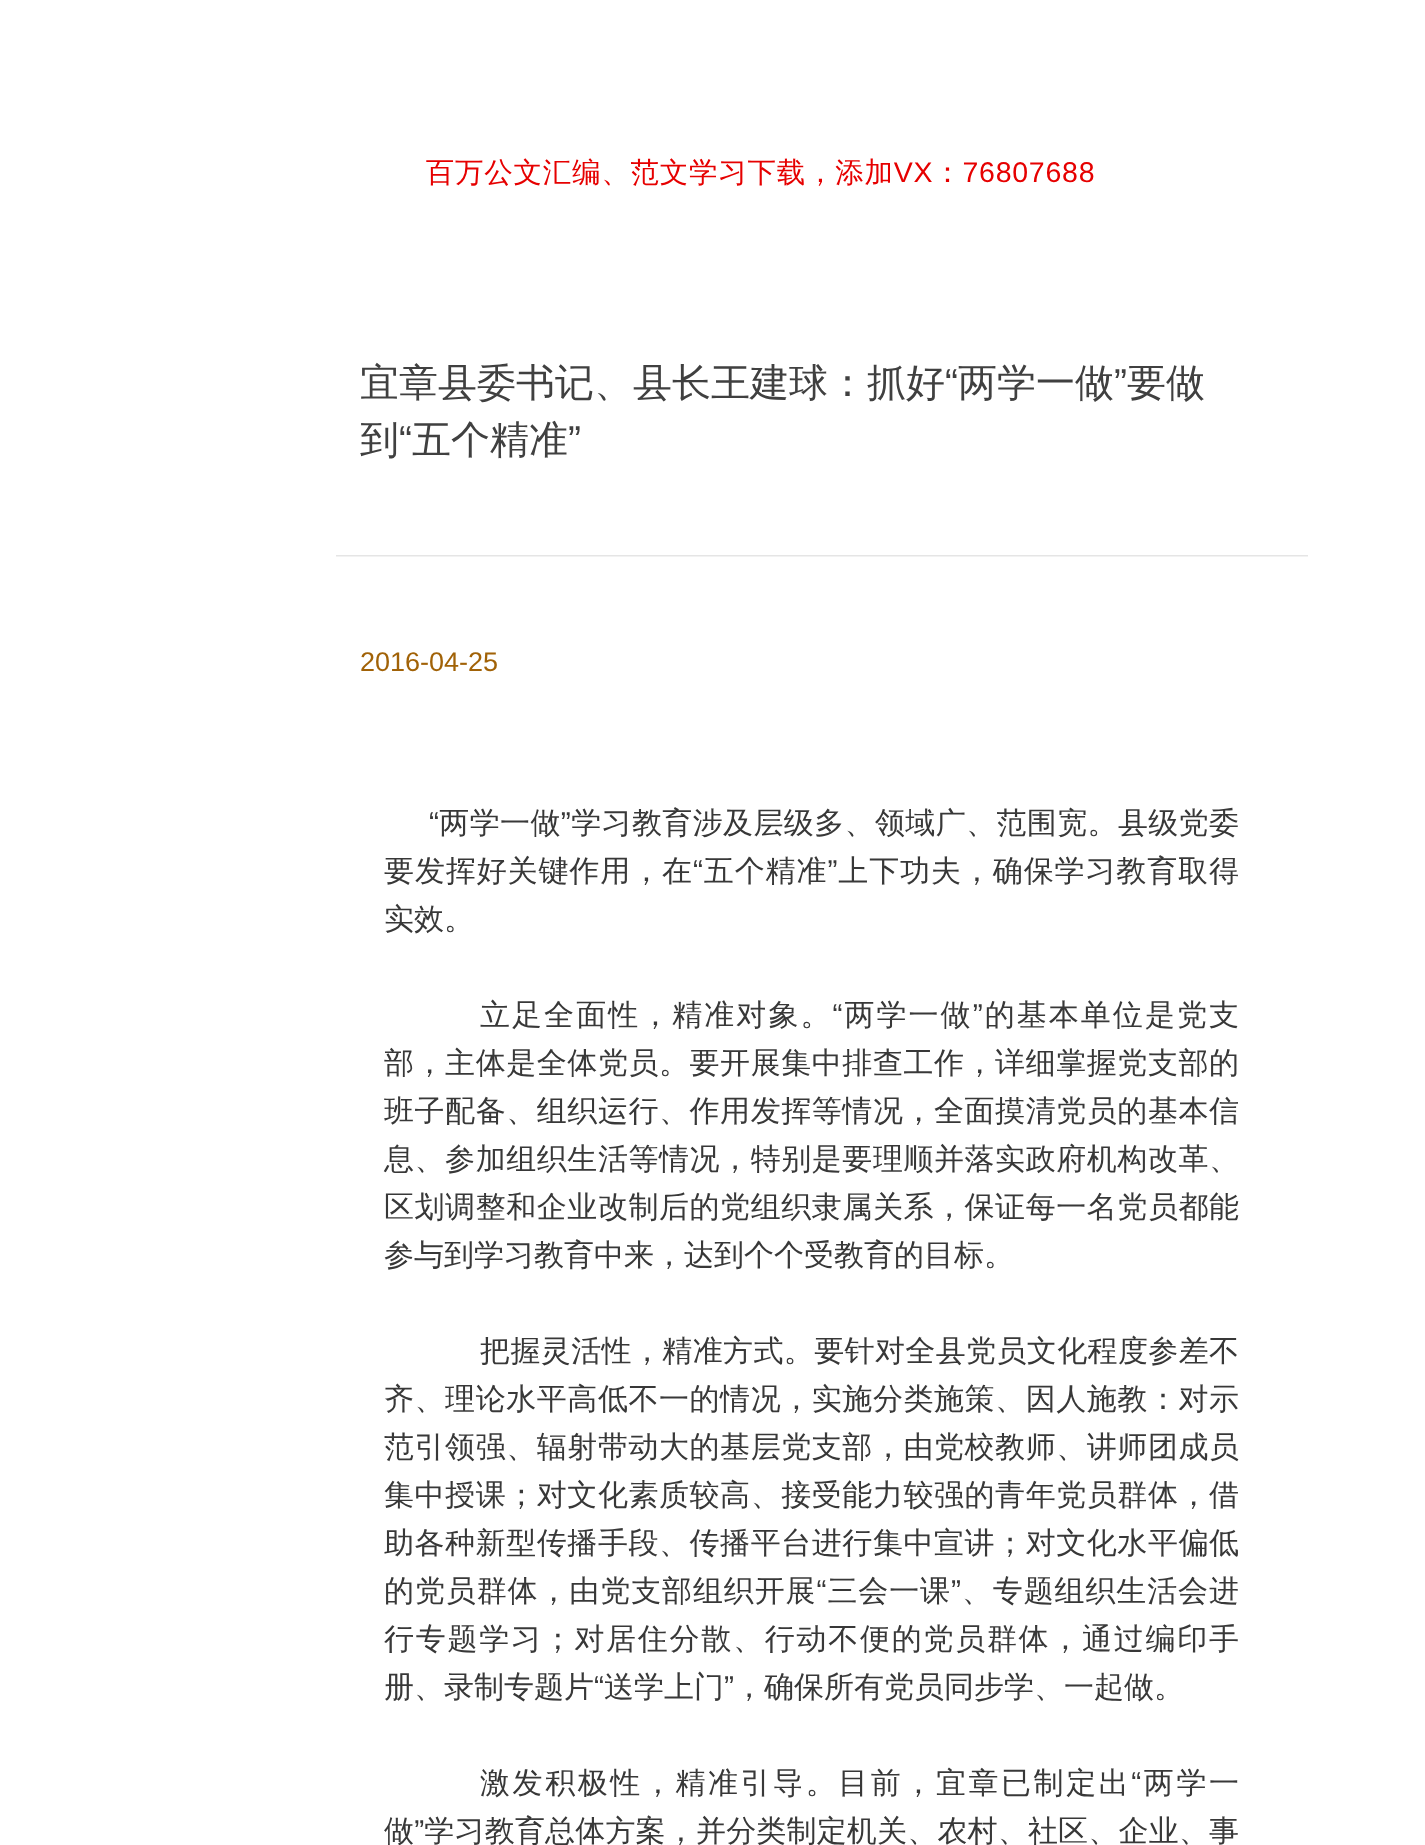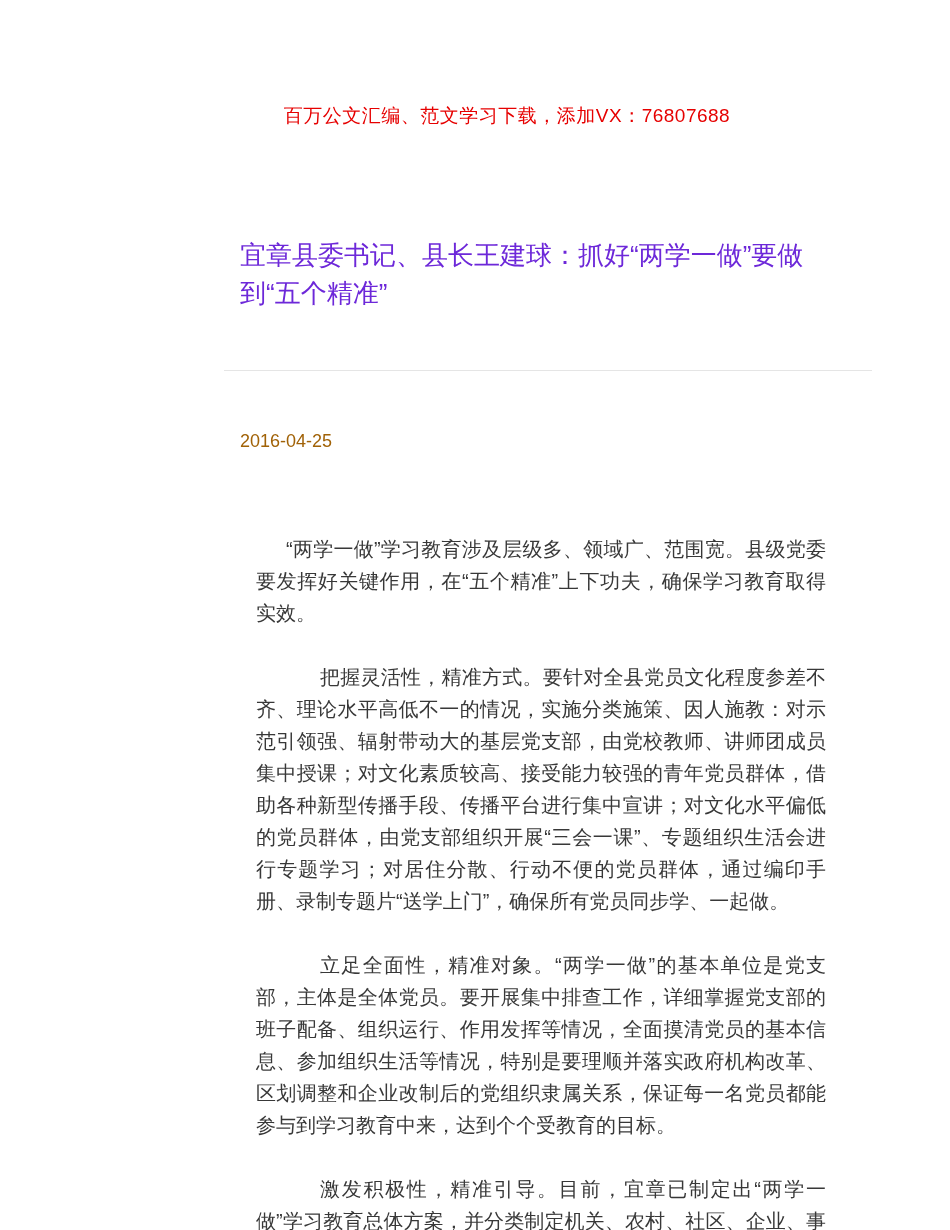--- a/index.html
+++ b/index.html
@@ -26,21 +26,21 @@
   .content {
     margin-left: 160px;
     width: 648px;
   }
   .title {
     margin-top: 60px;
     max-width: 616px;
     font-size: 26px;
     line-height: 38px;
     font-weight: 400;
-    color: #6d28d9;
+    color: #404040;
   }
   .title-divider {
     margin-top: 10px;
     width: 648px;
     border-bottom: 1px solid #e5e5e5;
   }
   .date {
     margin-top: 44px;
     font-size: 18px;
     line-height: 20px;
@@ -71,20 +71,20 @@
   <div class="content">
 
     <h1 class="title">宜章县委书记、县长王建球：抓好“两学一做”要做到“五个精准”</h1>
 
     <div class="title-divider"></div>
 
     <div class="date">2016-04-25</div>
 
     <div class="body-text">
       <p class="para indent-sm">“两学一做”学习教育涉及层级多、领域广、范围宽。县级党委要发挥好关键作用，在“五个精准”上下功夫，确保学习教育取得实效。</p>
+      <p class="para indent-lg">立足全面性，精准对象。“两学一做”的基本单位是党支部，主体是全体党员。要开展集中排查工作，详细掌握党支部的班子配备、组织运行、作用发挥等情况，全面摸清党员的基本信息、参加组织生活等情况，特别是要理顺并落实政府机构改革、区划调整和企业改制后的党组织隶属关系，保证每一名党员都能参与到学习教育中来，达到个个受教育的目标。</p>
       <p class="para indent-lg">把握灵活性，精准方式。要针对全县党员文化程度参差不齐、理论水平高低不一的情况，实施分类施策、因人施教：对示范引领强、辐射带动大的基层党支部，由党校教师、讲师团成员集中授课；对文化素质较高、接受能力较强的青年党员群体，借助各种新型传播手段、传播平台进行集中宣讲；对文化水平偏低的党员群体，由党支部组织开展“三会一课”、专题组织生活会进行专题学习；对居住分散、行动不便的党员群体，通过编印手册、录制专题片“送学上门”，确保所有党员同步学、一起做。</p>
-      <p class="para indent-lg">立足全面性，精准对象。“两学一做”的基本单位是党支部，主体是全体党员。要开展集中排查工作，详细掌握党支部的班子配备、组织运行、作用发挥等情况，全面摸清党员的基本信息、参加组织生活等情况，特别是要理顺并落实政府机构改革、区划调整和企业改制后的党组织隶属关系，保证每一名党员都能参与到学习教育中来，达到个个受教育的目标。</p>
       <p class="para indent-lg">激发积极性，精准引导。目前，宜章已制定出“两学一做”学习教育总体方案，并分类制定机关、农村、社区、企业、事业单位、社会组织等6个领域工作方案，相应组建6个指导组，确保学习教育有序开展。要搭建学习教育载体，推进“组织一次专题讨论、撰写一篇心得体会、开展一次专题组织生活会、讲授一堂廉政党课、组织一次学习知识竞赛、承办一件实事好事”主题实践活动。要切实抓好民主评议党员工作，对不合格党员及时予以处置，倒逼全体党员主动学、主动做。</p>
     </div>
 
   </div>
 
 </div>
 
 </body></html>

